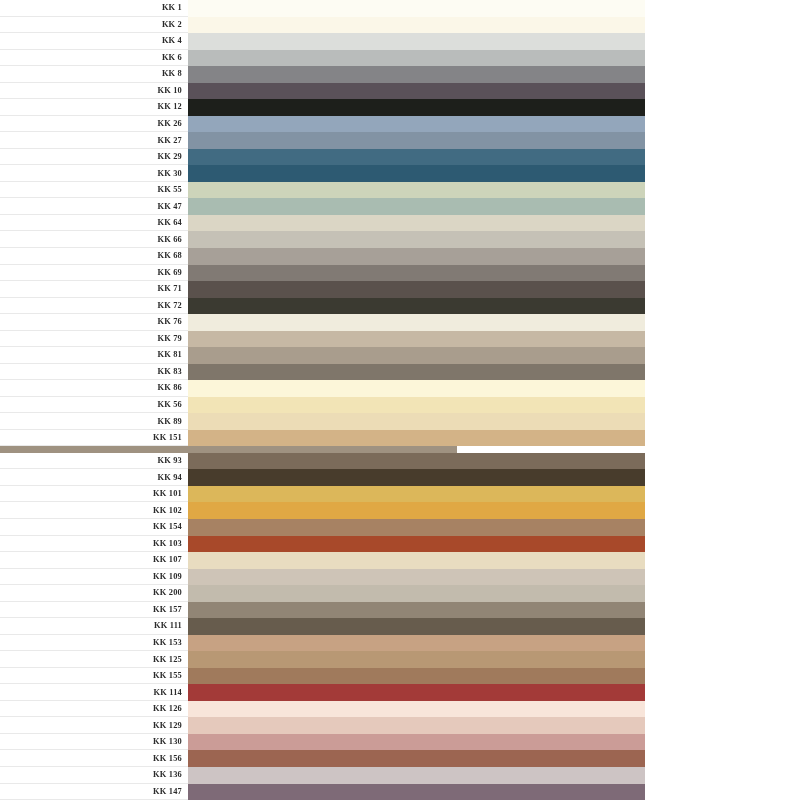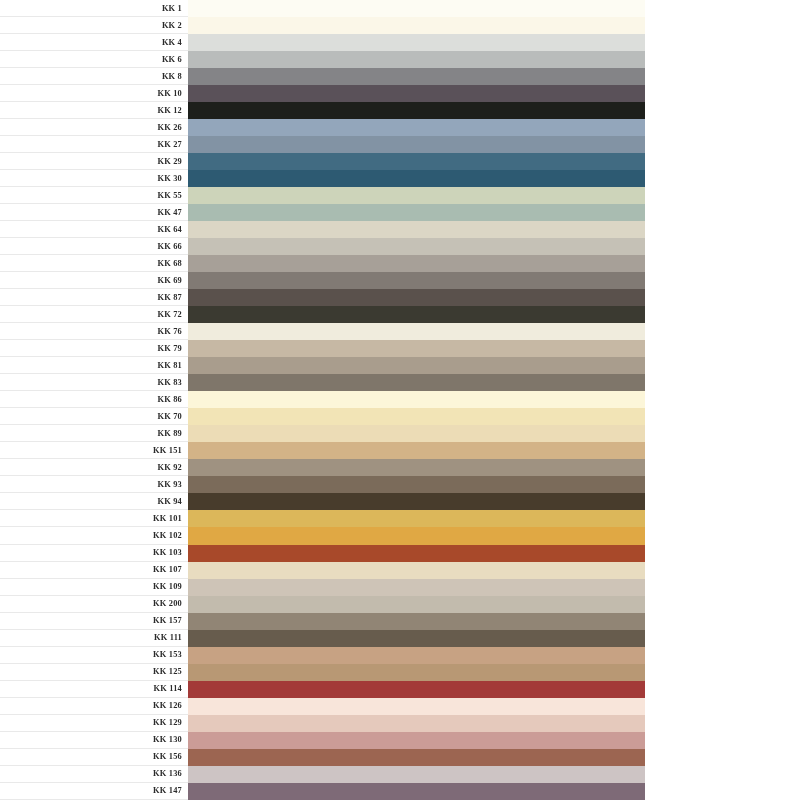--- a/index.html
+++ b/index.html
@@ -141,21 +141,21 @@
       <div class="label-cell">KK 68</div>
       <div class="color-cell" style="background-color: rgb(167, 160, 152);"></div>
       <div class="spacer-cell"></div>
     </div>
     <div class="swatch-row">
       <div class="label-cell">KK 69</div>
       <div class="color-cell" style="background-color: rgb(129, 122, 116);"></div>
       <div class="spacer-cell"></div>
     </div>
     <div class="swatch-row">
-      <div class="label-cell">KK 87</div>
+      <div class="label-cell">KK 71</div>
       <div class="color-cell" style="background-color: rgb(90, 81, 76);"></div>
       <div class="spacer-cell"></div>
     </div>
     <div class="swatch-row">
       <div class="label-cell">KK 72</div>
       <div class="color-cell" style="background-color: rgb(59, 58, 49);"></div>
       <div class="spacer-cell"></div>
     </div>
     <div class="swatch-row">
       <div class="label-cell">KK 76</div>
@@ -176,36 +176,35 @@
       <div class="label-cell">KK 83</div>
       <div class="color-cell" style="background-color: rgb(127, 118, 106);"></div>
       <div class="spacer-cell"></div>
     </div>
     <div class="swatch-row">
       <div class="label-cell">KK 86</div>
       <div class="color-cell" style="background-color: rgb(252, 246, 217);"></div>
       <div class="spacer-cell"></div>
     </div>
     <div class="swatch-row">
-      <div class="label-cell">KK 70</div>
+      <div class="label-cell">KK 56</div>
       <div class="color-cell" style="background-color: rgb(242, 228, 182);"></div>
       <div class="spacer-cell"></div>
     </div>
     <div class="swatch-row">
       <div class="label-cell">KK 89</div>
       <div class="color-cell" style="background-color: rgb(236, 220, 182);"></div>
       <div class="spacer-cell"></div>
     </div>
     <div class="swatch-row">
       <div class="label-cell">KK 151</div>
       <div class="color-cell" style="background-color: rgb(211, 179, 135);"></div>
       <div class="spacer-cell"></div>
     </div>
     <div class="swatch-row">
-      <div class="label-cell">KK 92</div>
       <div class="color-cell" style="background-color: rgb(159, 146, 129);"></div>
       <div class="spacer-cell"></div>
     </div>
     <div class="swatch-row">
       <div class="label-cell">KK 93</div>
       <div class="color-cell" style="background-color: rgb(123, 107, 90);"></div>
       <div class="spacer-cell"></div>
     </div>
     <div class="swatch-row">
       <div class="label-cell">KK 94</div>
@@ -216,20 +215,25 @@
       <div class="label-cell">KK 101</div>
       <div class="color-cell" style="background-color: rgb(220, 183, 90);"></div>
       <div class="spacer-cell"></div>
     </div>
     <div class="swatch-row">
       <div class="label-cell">KK 102</div>
       <div class="color-cell" style="background-color: rgb(224, 168, 68);"></div>
       <div class="spacer-cell"></div>
     </div>
     <div class="swatch-row">
+      <div class="label-cell">KK 154</div>
+      <div class="color-cell" style="background-color: rgb(167, 130, 99);"></div>
+      <div class="spacer-cell"></div>
+    </div>
+    <div class="swatch-row">
       <div class="label-cell">KK 103</div>
       <div class="color-cell" style="background-color: rgb(168, 73, 42);"></div>
       <div class="spacer-cell"></div>
     </div>
     <div class="swatch-row">
       <div class="label-cell">KK 107</div>
       <div class="color-cell" style="background-color: rgb(232, 220, 192);"></div>
       <div class="spacer-cell"></div>
     </div>
     <div class="swatch-row">
@@ -253,20 +257,25 @@
       <div class="spacer-cell"></div>
     </div>
     <div class="swatch-row">
       <div class="label-cell">KK 153</div>
       <div class="color-cell" style="background-color: rgb(199, 162, 131);"></div>
       <div class="spacer-cell"></div>
     </div>
     <div class="swatch-row">
       <div class="label-cell">KK 125</div>
       <div class="color-cell" style="background-color: rgb(184, 152, 116);"></div>
+      <div class="spacer-cell"></div>
+    </div>
+    <div class="swatch-row">
+      <div class="label-cell">KK 155</div>
+      <div class="color-cell" style="background-color: rgb(160, 122, 92);"></div>
       <div class="spacer-cell"></div>
     </div>
     <div class="swatch-row">
       <div class="label-cell">KK 114</div>
       <div class="color-cell" style="background-color: rgb(163, 58, 56);"></div>
       <div class="spacer-cell"></div>
     </div>
     <div class="swatch-row">
       <div class="label-cell">KK 126</div>
       <div class="color-cell" style="background-color: rgb(248, 229, 218);"></div>

